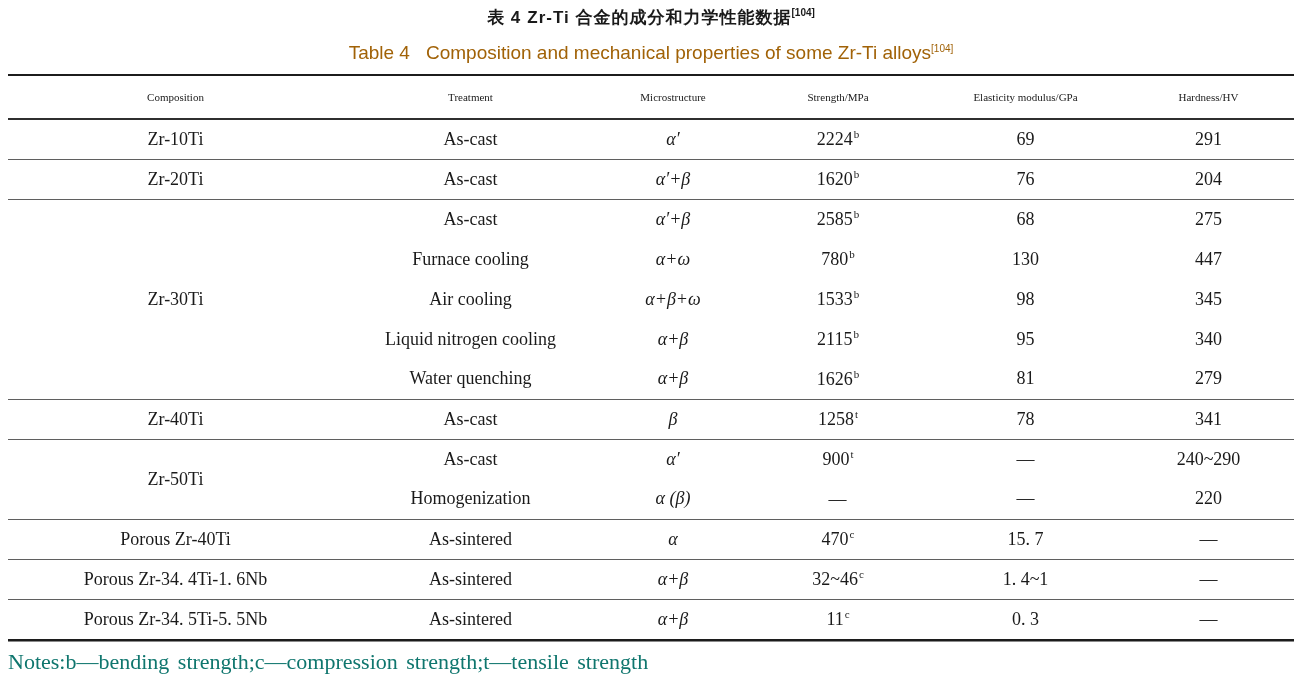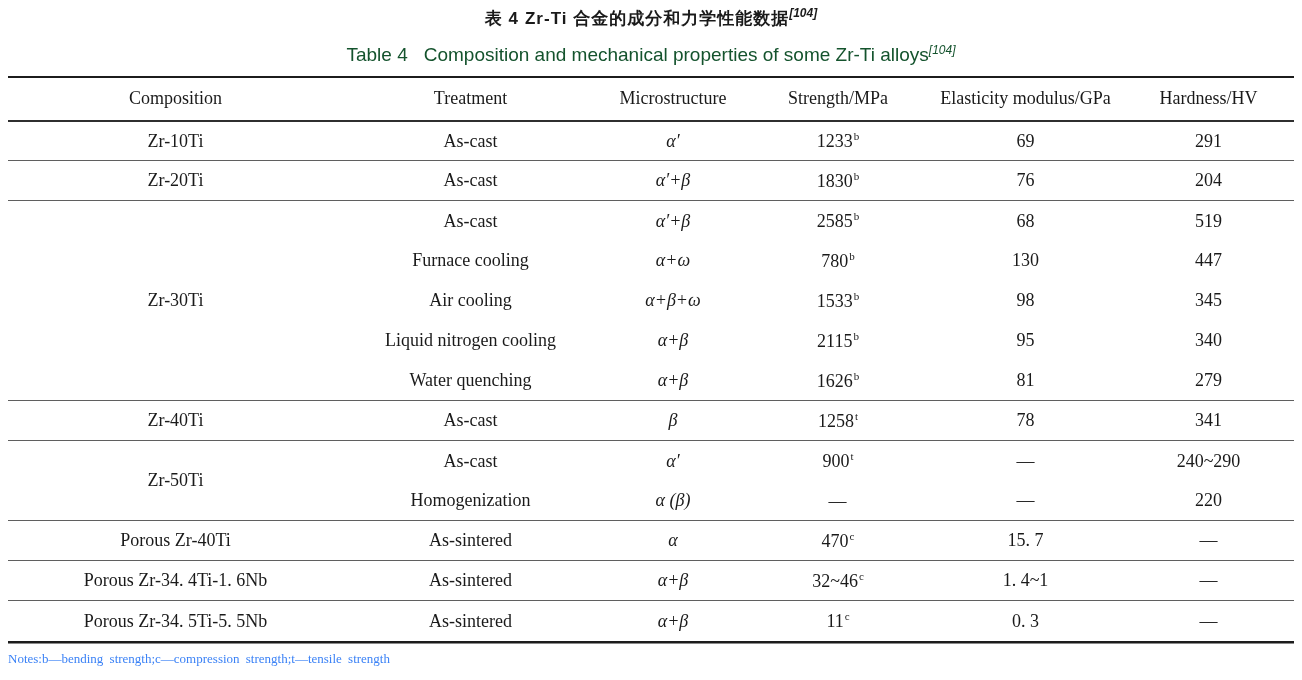--- a/index.html
+++ b/index.html
@@ -19,42 +19,41 @@
     font-weight: bold;
     font-size: 17px;
     letter-spacing: 1px;
     margin-bottom: 13px;
   }
   .title-zh .t-label { margin-right: 6px; }
   .title-en {
     text-align: center;
     font-family: "Liberation Sans", "DejaVu Sans", sans-serif;
     font-size: 19px;
-    color: #14532d;
+    color: #a16207;
     margin-bottom: 10px;
   }
   .title-en .t-label { margin-right: 16px; }
   sup.ref {
-    font-size: 12px;
+    font-size: 10px;
     vertical-align: super;
     letter-spacing: 0;
-    font-style: italic;
   }
 
   .table-wrap { margin: 0 8px; }
   table {
     width: 100%;
     border-collapse: collapse;
     border-top: 2px solid #1c1c1c;
     table-layout: fixed;
   }
   th {
     height: 44px;
     font-weight: normal;
-    font-size: 18px;
+    font-size: 11px;
     border-bottom: 2px solid #2f2f2f;
     text-align: center;
     vertical-align: middle;
   }
   td {
     height: 40px;
     font-size: 18px;
     text-align: center;
     vertical-align: middle;
   }
@@ -70,23 +69,23 @@
     margin-left: 1px;
   }
   .bottom-rule {
     height: 3px;
     margin: 0 8px;
     border-top: 2px solid #1c1c1c;
     border-bottom: 1px solid #8a8a8a;
   }
   .notes {
     margin: 7px 8px 0 8px;
-    font-size: 13px;
+    font-size: 22px;
     word-spacing: 3px;
-    color: #3b82f6;
+    color: #0f766e;
   }
 </style>
 </head>
 <body>
 
 <div class="page">
 
   <div class="title-zh">
     <span class="t-label">表 4</span><span>Zr-Ti 合金的成分和力学性能数据</span><sup class="ref">[104]</sup>
   </div>
@@ -113,39 +112,39 @@
           <th>Strength/MPa</th>
           <th>Elasticity modulus/GPa</th>
           <th>Hardness/HV</th>
         </tr>
       </thead>
       <tbody>
         <tr class="rule-below">
           <td>Zr-10Ti</td>
           <td>As-cast</td>
           <td class="micro">α′</td>
-          <td><span>1233</span><sup class="mark">b</sup></td>
+          <td><span>2224</span><sup class="mark">b</sup></td>
           <td>69</td>
           <td>291</td>
         </tr>
         <tr class="rule-below">
           <td>Zr-20Ti</td>
           <td>As-cast</td>
           <td class="micro">α′+β</td>
-          <td><span>1830</span><sup class="mark">b</sup></td>
+          <td><span>1620</span><sup class="mark">b</sup></td>
           <td>76</td>
           <td>204</td>
         </tr>
         <tr>
           <td rowspan="5" class="group-end">Zr-30Ti</td>
           <td>As-cast</td>
           <td class="micro">α′+β</td>
           <td><span>2585</span><sup class="mark">b</sup></td>
           <td>68</td>
-          <td>519</td>
+          <td>275</td>
         </tr>
         <tr>
           <td>Furnace cooling</td>
           <td class="micro">α+ω</td>
           <td><span>780</span><sup class="mark">b</sup></td>
           <td>130</td>
           <td>447</td>
         </tr>
         <tr>
           <td>Air cooling</td>

